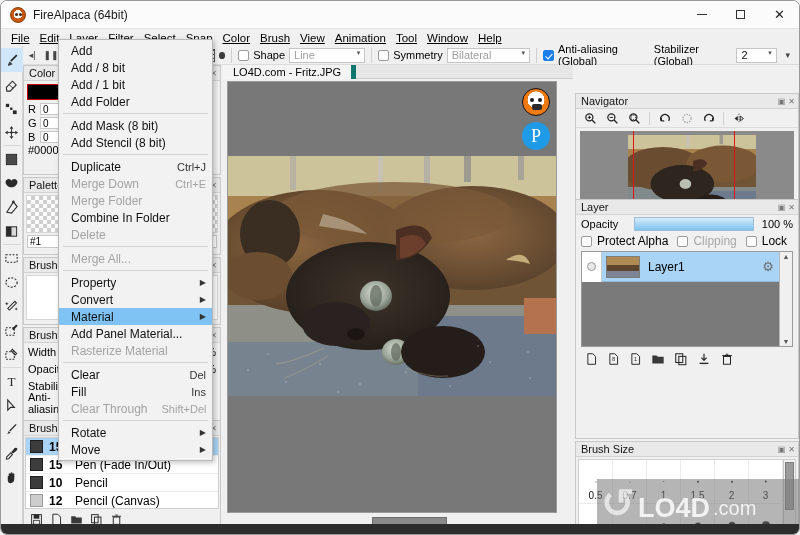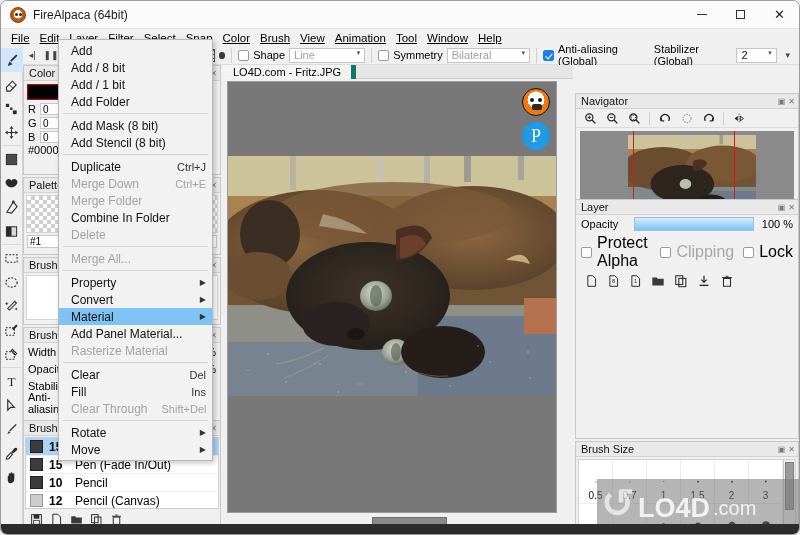--- a/index.html
+++ b/index.html
@@ -222,21 +222,21 @@
   }
   .nav-guide { position: absolute; top: 0; width: 1px; height: 100%; background: #e21414; }
 
   #layer-panel { left: 0; top: 134px; width: 224px; height: 240px; }
   .lp-row { display: flex; align-items: center; gap: 5px; height: 18px; padding: 0 5px; font-size: 11px; }
   .lp-row .lname { width: 48px; }
   .opacity-bar { flex: 1; height: 14px; border: 1px solid #9fbdd6; background: linear-gradient(to bottom, #d4ecfb, #7fc3f0); }
   .opacity-val { width: 34px; text-align: right; font-size: 11px; }
   .blend-combo { flex: 1; height: 15px; background: #fff; border: 1px solid #c6c6c6; display: flex; align-items: center; padding-left: 4px; font-size: 11px; }
   .blend-combo .carrow { margin-left: auto; padding-right: 3px; font-size: 7px; color: #555; }
-  .lp-checks { display: flex; align-items: center; gap: 5px; padding: 1px 5px; font-size: 16px; }
+  .lp-checks { display: flex; align-items: center; gap: 5px; padding: 1px 5px; font-size: 12px; }
   .lp-checks .dim { color: #a8a8a8; }
   #layer-list { margin: 2px 5px; height: 96px; background: #7a7a7a; border: 1px solid #9a9a9a; position: relative; display: flex; }
   #layer-list .ll-main { flex: 1; }
   .layer-item { height: 30px; background: #a9d4f5; border-bottom: 1px solid #90bcdd; display: flex; align-items: center; }
   .eyecell { width: 20px; height: 30px; background: #fff; border-right: 1px solid #c8c8c8; display: flex; align-items: center; justify-content: center; }
   .eyedot { width: 9px; height: 9px; border-radius: 50%; border: 1px solid #999; background: #e8e8e8; }
   .layer-thumb {
     width: 34px; height: 22px; margin-left: 4px; border: 1px solid #7d7d7d;
     background: linear-gradient(to bottom, #b08a55 0 40%, #5d4630 40% 68%, #7d8594 68% 100%);
   }
@@ -814,20 +814,36 @@
         <span class="opacity-val">100 %</span>
       </div>
       <div class="lp-checks">
         <span class="ck"></span>
         <span>Protect Alpha</span>
         <span class="ck" style="margin-left:4px"></span>
         <span class="dim">Clipping</span>
         <span class="ck" style="margin-left:4px"></span>
         <span>Lock</span>
       </div>
+      <div id="layer-list">
+        <div class="ll-main">
+          <div class="layer-item">
+            <span class="eyecell">
+                <span class="eyedot"></span>
+              </span>
+            <span class="layer-thumb"></span>
+            <span class="layer-name">Layer1</span>
+            <span class="layer-gear">⚙</span>
+          </div>
+        </div>
+        <div class="ll-scroll">
+          <span class="ll-arrow">▲</span>
+          <span class="ll-arrow">▼</span>
+        </div>
+      </div>
       <div class="layer-toolbar">
         <span>
           <svg width="13" height="14" viewBox="0 0 16 16">
               <path d="M3.5 1.5h6L13 5v9.5H3.5z" fill="none" stroke="#2a2a2a" stroke-width="1.2"></path>
             </svg>
         </span>
         <span>
           <svg width="13" height="14" viewBox="0 0 16 16">
               <path d="M3.5 1.5h6L13 5v9.5H3.5z" fill="none" stroke="#2a2a2a" stroke-width="1.2"></path>
               <text x="8" y="11" font-size="7" text-anchor="middle" fill="#2a2a2a" font-family="Liberation Sans, sans-serif">8</text>

